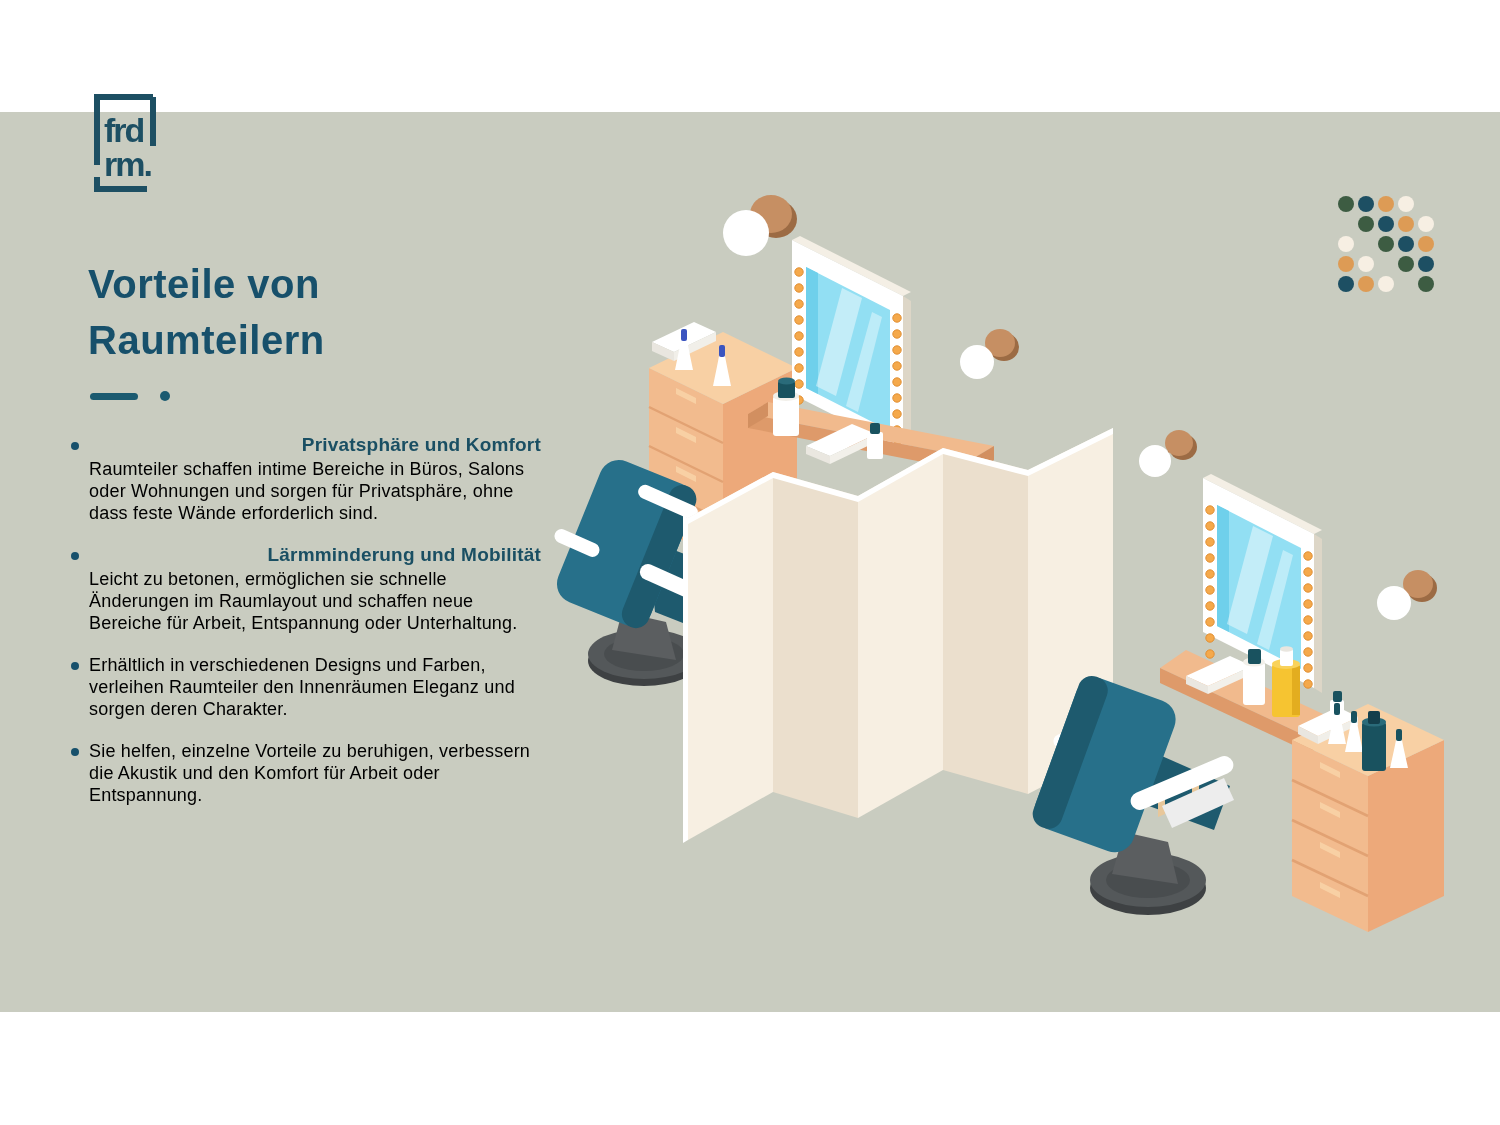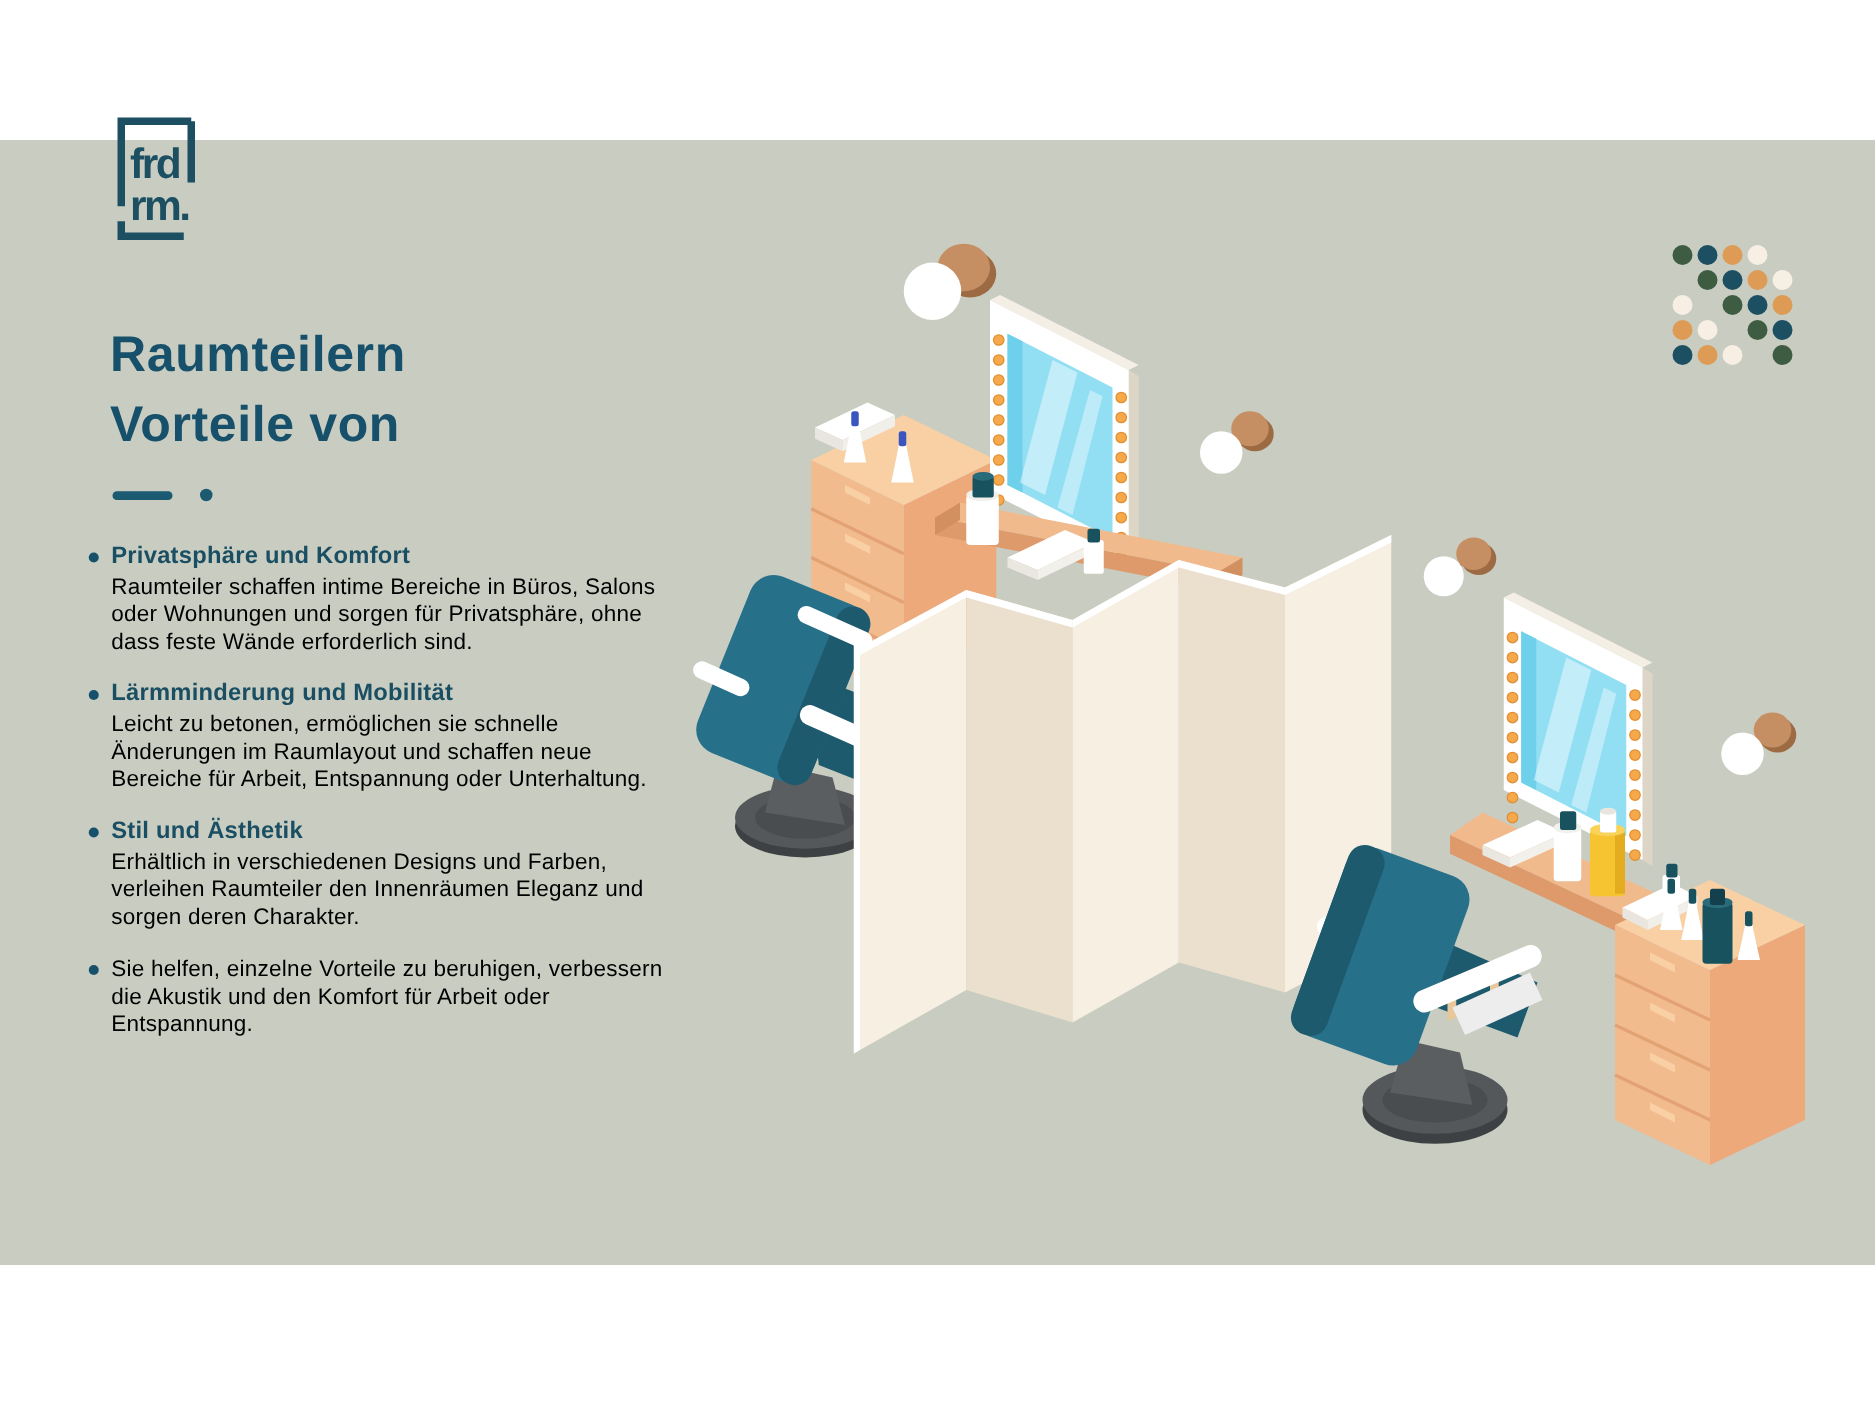--- a/index.html
+++ b/index.html
@@ -7,21 +7,21 @@
   .slide{position:absolute;left:0;top:112px;width:1500px;height:900px;background:#c9ccc0;}
   
   .logo{position:absolute;left:83px;top:88px;}
   .text-col{position:absolute;left:88px;top:256px;width:460px;color:#17506b;}
   .title{font-size:40px;font-weight:700;line-height:56px;color:#17506b;letter-spacing:.5px;}
   .title-rule{margin:24px 0 34px 2px;height:8px;display:flex;align-items:center;}
   .title-rule .bar{width:48px;height:7px;border-radius:4px;background:#1b5a70;}
   .title-rule .dot{width:10px;height:10px;border-radius:50%;background:#1b5a70;margin-left:22px;}
   .bullet{display:flex;margin-bottom:20px;}
   .b-dot{flex:0 0 auto;width:8px;height:8px;border-radius:50%;background:#17506b;margin:8px 10px 0 -17px;}
-  .bullet h3{margin:0 0 2px 0;font-size:19px;font-weight:700;color:#1a4f63;letter-spacing:.2px;}
+  .bullet h3{margin:0 0 2px 0;font-size:19px;font-weight:700;color:#1a4f63;letter-spacing:.2px;text-align:right;}
   .bullet p{margin:0;font-size:18px;line-height:22px;color:#000000;max-width:452px;letter-spacing:.2px;}
   
   .dot-grid{position:absolute;left:1338px;top:196px;display:grid;
     grid-template-columns:repeat(5,16px);grid-auto-rows:16px;gap:4px;}
   .dot-grid i{display:block;width:16px;height:16px;border-radius:50%;}
   
   .scene{position:absolute;left:530px;top:112px;width:970px;height:900px;}
 </style>
 </head>
 <body>
@@ -31,22 +31,22 @@
 <svg class="logo" width="86" height="110" viewBox="0 0 86 110">
   <polyline points="70,9 14,9 14,77" fill="none" stroke="#1d4f63" stroke-width="6"></polyline>
   <polyline points="14,89 14,101 64,101" fill="none" stroke="#1d4f63" stroke-width="6"></polyline>
   <line x1="70" y1="9" x2="70" y2="58" stroke="#1d4f63" stroke-width="6"></line>
   <text x="21" y="54" font-size="34" font-weight="700" fill="#1d4f63" letter-spacing="-2">frd</text>
   <text x="21" y="88" font-size="34" font-weight="700" fill="#1d4f63" letter-spacing="-2">rm.</text>
 </svg>
 
 <div class="text-col">
   <div class="title">
+    <div>Vorteile von</div>
     <div>Raumteilern</div>
-    <div>Vorteile von</div>
   </div>
   <div class="title-rule">
     <span class="bar"></span>
     <span class="dot"></span>
   </div>
 
   <div class="bullet">
     <span class="b-dot"></span>
     <div>
       <h3>Privatsphäre und Komfort</h3>
@@ -56,21 +56,20 @@
   <div class="bullet">
     <span class="b-dot"></span>
     <div>
       <h3>Lärmminderung und Mobilität</h3>
       <p>Leicht zu betonen, ermöglichen sie schnelle Änderungen im Raumlayout und schaffen neue Bereiche für Arbeit, Entspannung oder Unterhaltung.</p>
     </div>
   </div>
   <div class="bullet">
     <span class="b-dot"></span>
     <div>
-      <h3>Stil und Ästhetik</h3>
       <p>Erhältlich in verschiedenen Designs und Farben, verleihen Raumteiler den Innenräumen Eleganz und sorgen deren Charakter.</p>
     </div>
   </div>
   <div class="bullet">
     <span class="b-dot"></span>
     <div>
       <p>Sie helfen, einzelne Vorteile zu beruhigen, verbessern die Akustik und den Komfort für Arbeit oder Entspannung.</p>
     </div>
   </div>
 </div>

